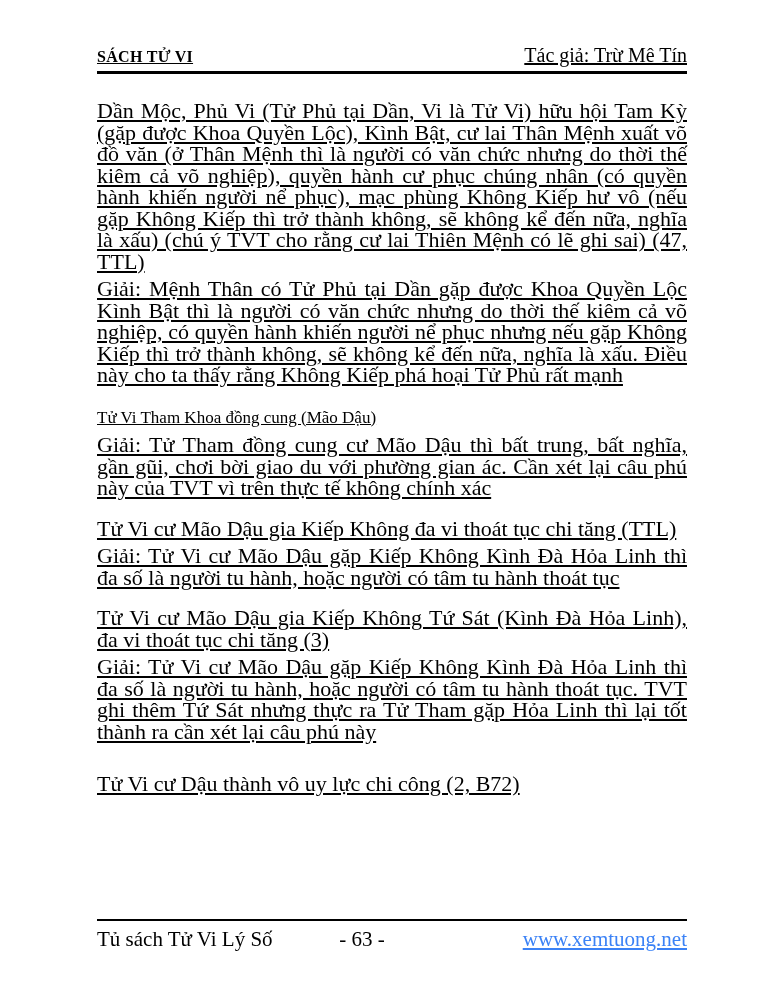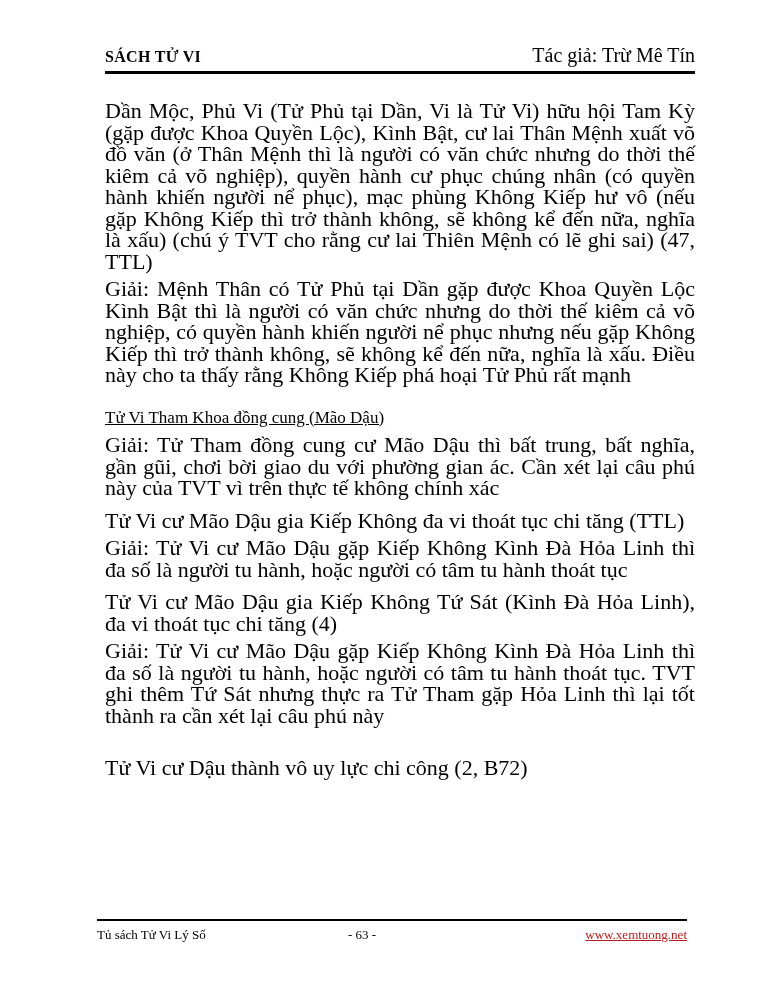--- a/index.html
+++ b/index.html
@@ -8,23 +8,24 @@
     position: relative;
     width: 765px;
     height: 990px;
     background: #ffffff;
     font-family: "Liberation Serif", "DejaVu Serif", serif;
     color: #000000;
     overflow: hidden;
   }
   .content {
     position: absolute;
-    left: 105px;
+    left: 97px;
     top: 0;
     width: 590px;
+    text-decoration: underline;
   }
   
   .page-header {
     display: flex;
     justify-content: space-between;
     align-items: baseline;
     padding-top: 44px;
     padding-bottom: 4px;
     border-bottom: 3px solid #000000;
   }
@@ -40,46 +41,46 @@
   .body-text {
     margin-top: 26px;
   }
   p.para {
     font-size: 22px;
     line-height: 21.5px;
     text-align: justify;
     margin-top: 6px;
   }
   p.para.first { margin-top: 0; }
-  p.para.gap-lg { margin-top: 11px; }
+  p.para.gap-lg { margin-top: 19px; }
   p.para.gap-xl { margin-top: 31px; }
   p.heading {
     font-size: 17px;
     line-height: 21.5px;
     text-decoration: underline;
     margin-top: 21px;
   }
   
   .page-footer {
     position: absolute;
     left: 97px;
     top: 919px;
     width: 590px;
     border-top: 2px solid #000000;
     padding-top: 6px;
     display: grid;
     grid-template-columns: 1fr auto 1fr;
     align-items: baseline;
-    font-size: 13px;
+    font-size: 21px;
   }
   .page-footer .series { text-align: left; }
   .page-footer .pagenum { text-align: center; transform: translateX(-30px); }
   .page-footer .site { text-align: right; }
   .page-footer a.weblink {
-    color: #b91c1c;
+    color: #3b82f6;
     text-decoration: underline;
     cursor: pointer;
   }
 </style>
 </head>
 <body>
 
 <div class="sheet">
 
   <div class="content">
@@ -89,21 +90,21 @@
       <span class="author">Tác giả: Trừ Mê Tín</span>
     </div>
 
     <div class="body-text">
       <p class="para first">Dần Mộc, Phủ Vi (Tử Phủ tại Dần, Vi là Tử Vi) hữu hội Tam Kỳ (gặp được Khoa Quyền Lộc), Kình Bật, cư lai Thân Mệnh xuất võ đồ văn (ở Thân Mệnh thì là người có văn chức nhưng do thời thế kiêm cả võ nghiệp), quyền hành cư phục chúng nhân (có quyền hành khiến người nể phục), mạc phùng Không Kiếp hư vô (nếu gặp Không Kiếp thì trở thành không, sẽ không kể đến nữa, nghĩa là xấu) (chú ý TVT cho rằng cư lai Thiên Mệnh có lẽ ghi sai) (47, TTL)</p>
       <p class="para">Giải: Mệnh Thân có Tử Phủ tại Dần gặp được Khoa Quyền Lộc Kình Bật thì là người có văn chức nhưng do thời thế kiêm cả võ nghiệp, có quyền hành khiến người nể phục nhưng nếu gặp Không Kiếp thì trở thành không, sẽ không kể đến nữa, nghĩa là xấu. Điều này cho ta thấy rằng Không Kiếp phá hoại Tử Phủ rất mạnh</p>
       <p class="heading">Tử Vi Tham Khoa đồng cung (Mão Dậu)</p>
       <p class="para">Giải: Tử Tham đồng cung cư  Mão Dậu thì bất trung, bất nghĩa, gần gũi, chơi bời giao du với phường gian ác. Cần xét lại câu phú này của TVT vì trên thực tế không chính xác</p>
       <p class="para gap-lg">Tử Vi cư Mão Dậu gia  Kiếp Không  đa vi thoát tục chi tăng  (TTL)</p>
       <p class="para">Giải: Tử Vi cư Mão Dậu gặp Kiếp Không Kình Đà Hỏa Linh thì đa số là người tu hành, hoặc người có tâm tu hành thoát tục</p>
-      <p class="para gap-lg">Tử Vi cư Mão Dậu gia   Kiếp Không Tứ Sát (Kình Đà Hỏa Linh), đa vi thoát tục chi tăng  (4)</p>
+      <p class="para gap-lg">Tử Vi cư Mão Dậu gia   Kiếp Không Tứ Sát (Kình Đà Hỏa Linh), đa vi thoát tục chi tăng  (3)</p>
       <p class="para">Giải: Tử Vi cư Mão Dậu gặp Kiếp Không Kình Đà Hỏa Linh thì đa số là người tu hành, hoặc người có tâm tu hành thoát tục. TVT ghi thêm Tứ Sát nhưng thực  ra Tử Tham gặp Hỏa Linh thì lại tốt thành ra cần xét lại câu phú này</p>
       <p class="para gap-xl">Tử Vi cư Dậu thành vô uy lực chi công (2, B72)</p>
     </div>
 
   </div>
 
   <div class="page-footer">
     <span class="series">Tủ sách Tử Vi Lý Số</span>
     <span class="pagenum">- 63 -</span>
     <span class="site">

